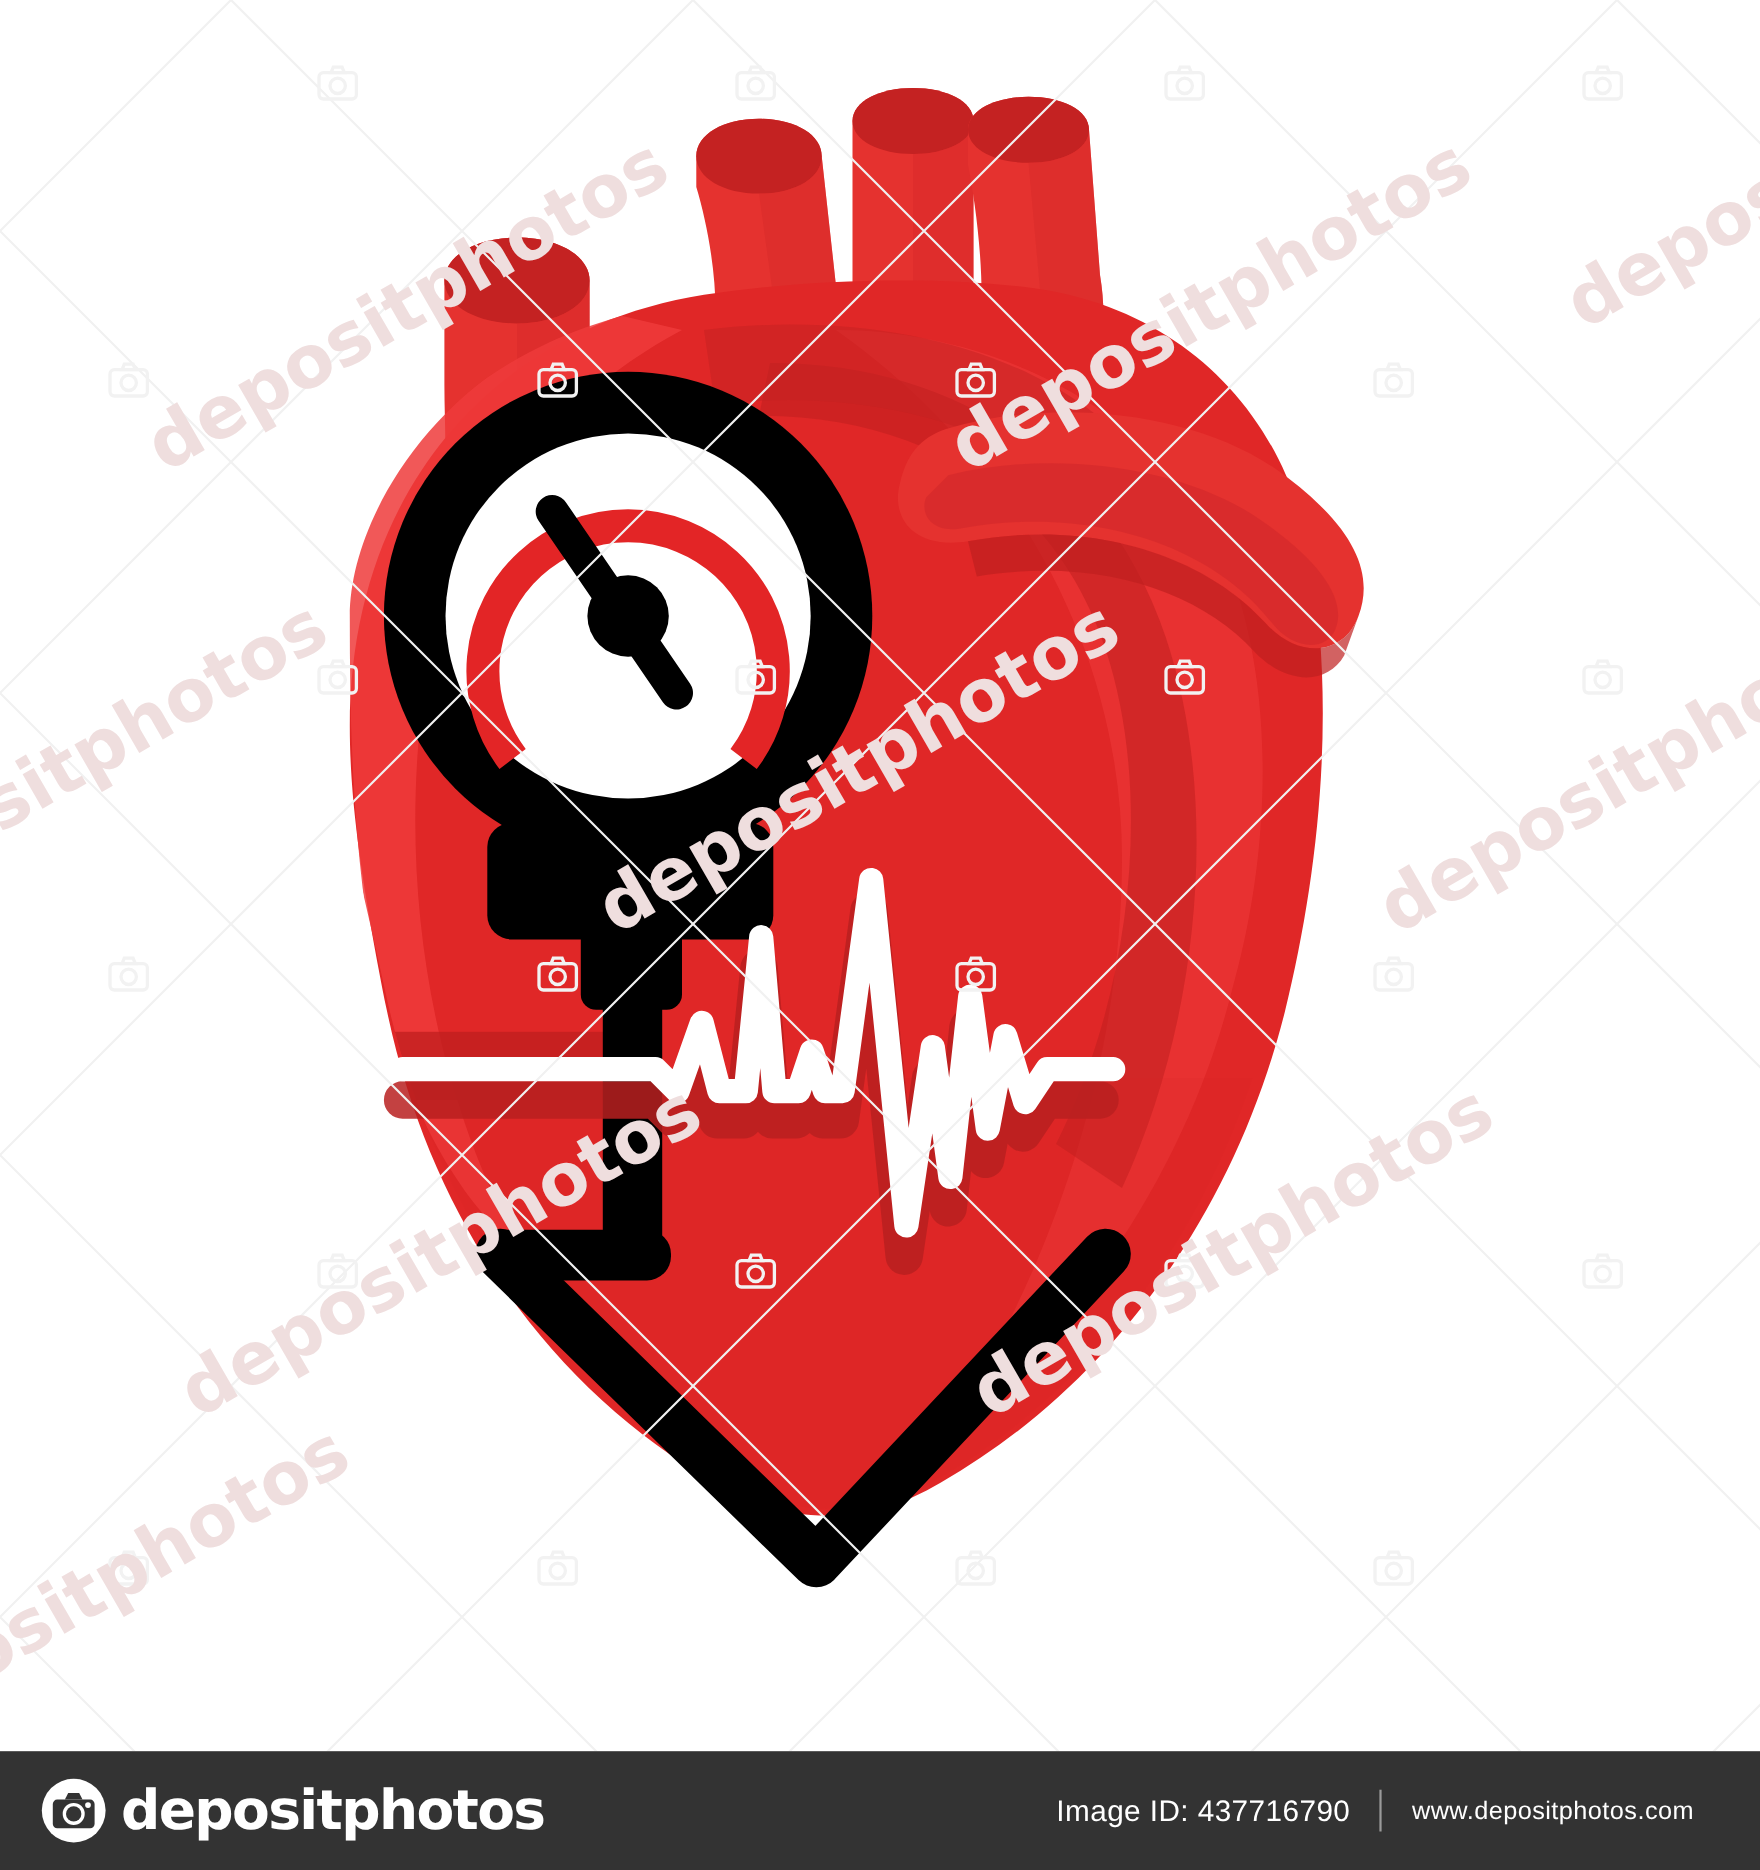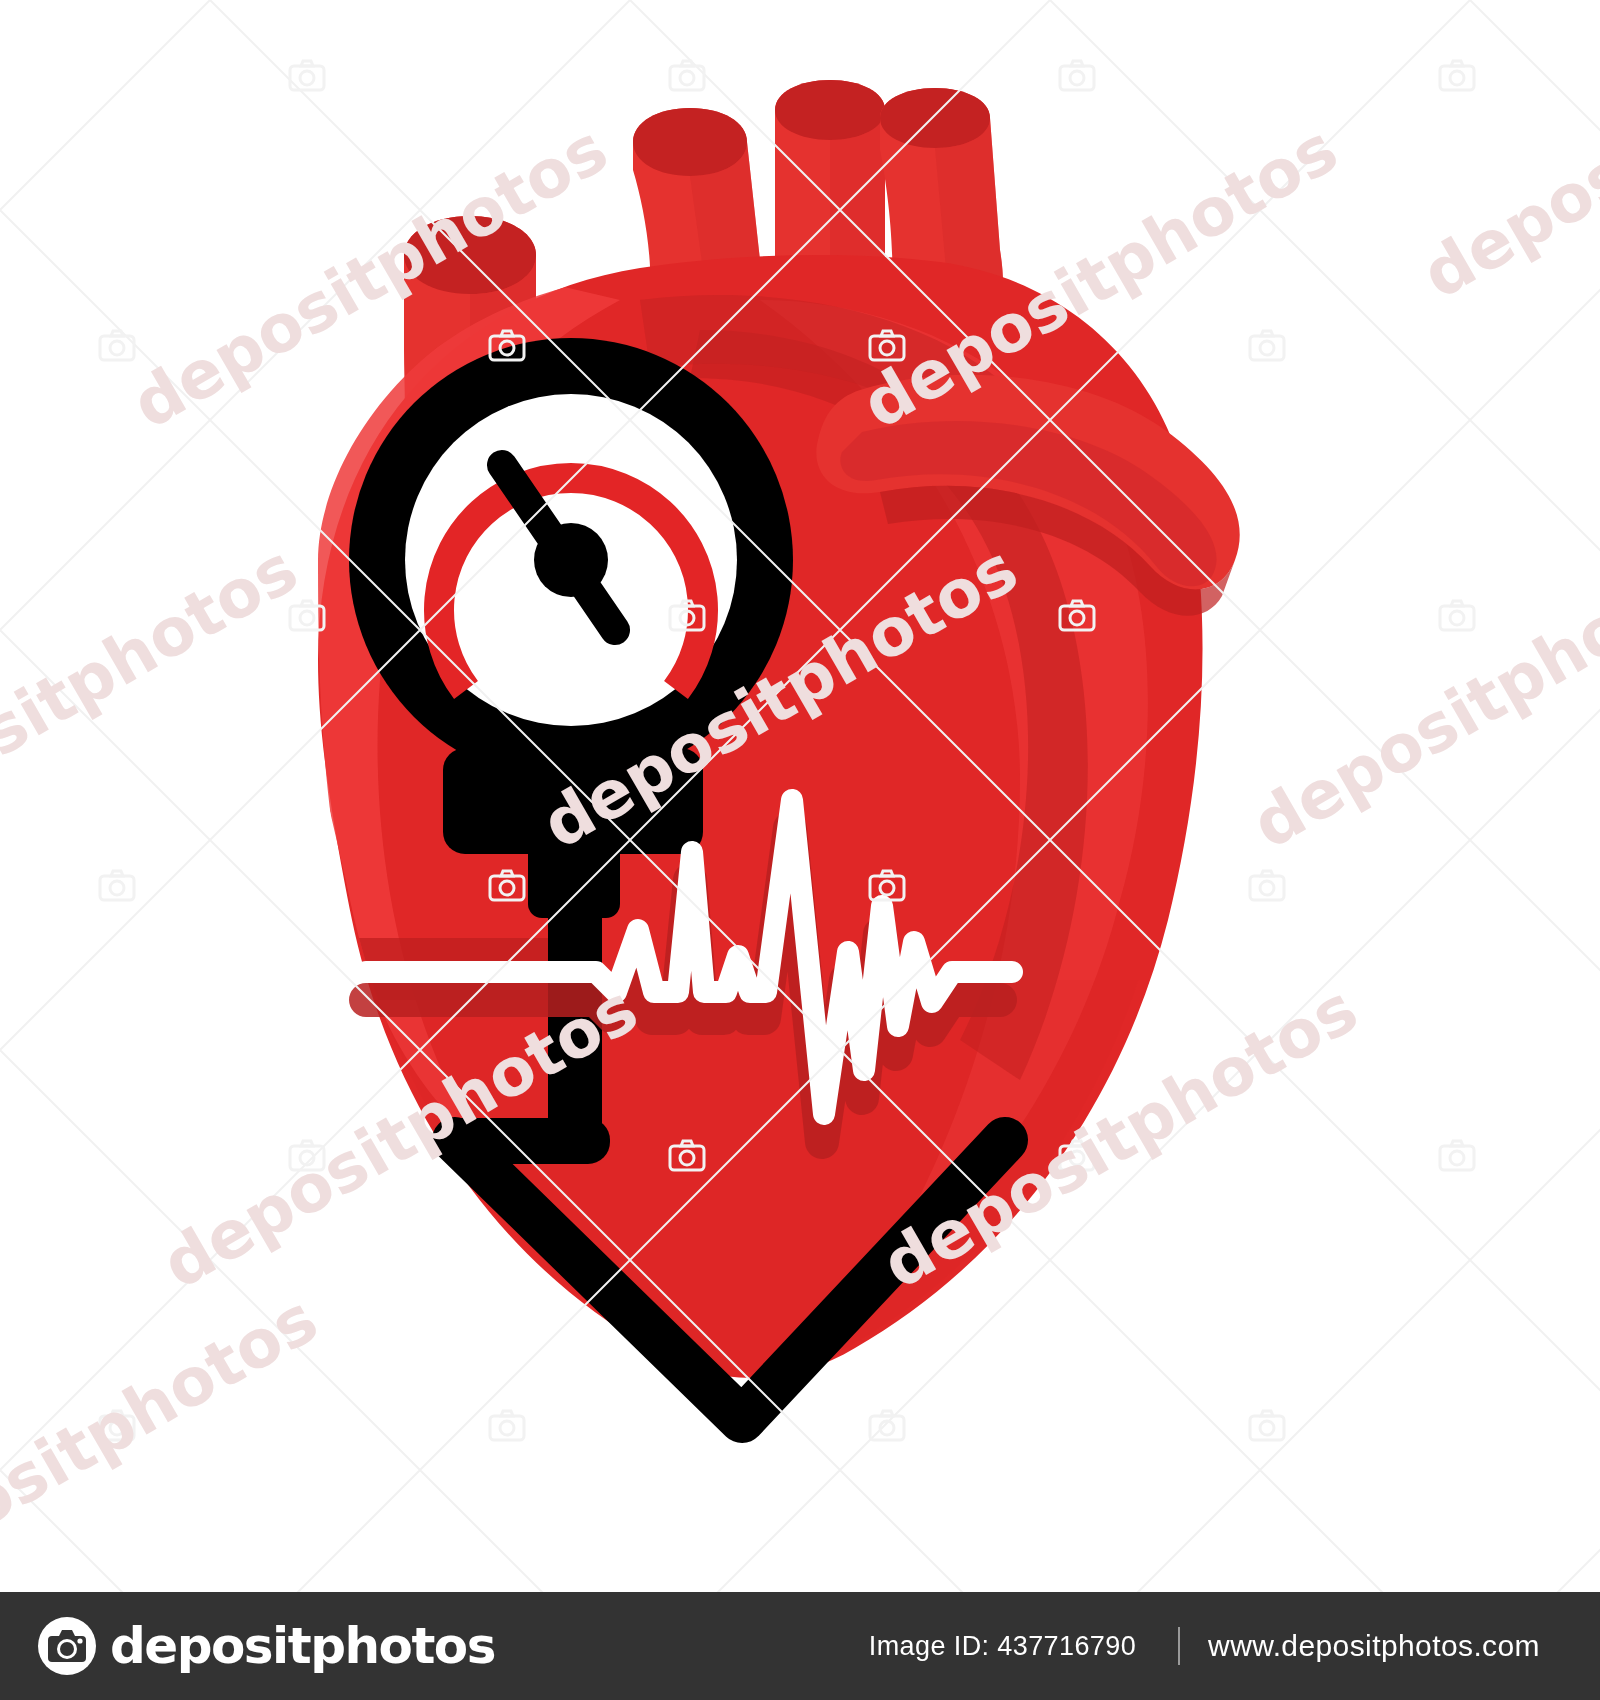--- a/index.html
+++ b/index.html
@@ -81,30 +81,30 @@
     margin-right: 60px;
     display: flex;
     align-items: center;
     gap: 0;
     color: #ffffff;
   }
   .footer-id {
     font-size: 27px;
     font-family: "Liberation Sans", sans-serif;
     letter-spacing: 0.4px;
-    padding-right: 42px;
+    padding-right: 26px;
     white-space: nowrap;
   }
   .footer-sep {
     width: 2px;
     height: 38px;
     background: #9a9a9a;
   }
   .footer-url {
-    font-size: 30px;
+    font-size: 23px;
     font-family: "Liberation Sans", sans-serif;
     letter-spacing: 0.4px;
     padding-left: 28px;
     white-space: nowrap;
   }
 </style>
 </head>
 <body>
 
 <div id="stage">

